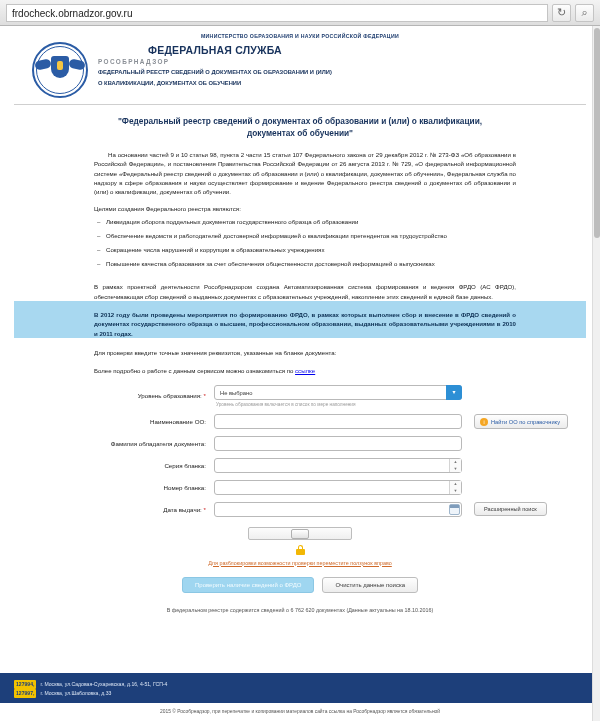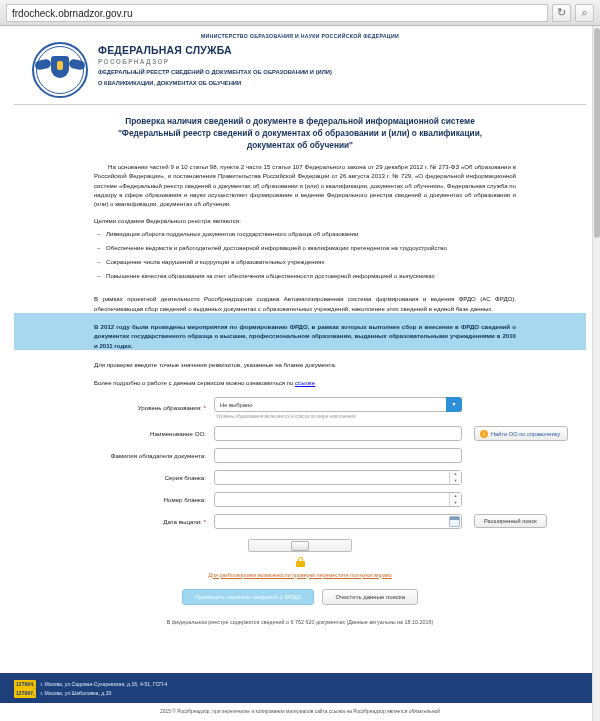--- a/index.html
+++ b/index.html
@@ -109,21 +109,21 @@
     position: absolute; top: 18px;
     width: 16px; height: 9px;
     background: #2b5ca5;
     border-radius: 8px;
   }
   .emblem .wing-l { left: 3px; transform: rotate(-12deg); }
   .emblem .wing-r { right: 3px; transform: rotate(12deg); }
   .titles { padding-top: 2px; }
   .t1 {
     font-size: 10.5px; font-weight: bold; color: #17325c;
-    line-height: 12px; letter-spacing: .2px;
+    line-height: 12px; letter-spacing: .2px; text-align: center;
   }
   .t2 {
     font-size: 6.4px; color: #8a8f96; font-weight: bold;
     letter-spacing: 1.4px; margin-top: 2px;
   }
   .t3 {
     font-size: 5.8px; color: #17325c; font-weight: bold;
     line-height: 8px; margin-top: 3px;
   }
   
@@ -406,21 +406,20 @@
         </div>
         <div class="titles">
           <div class="t1">ФЕДЕРАЛЬНАЯ СЛУЖБА</div>
           <div class="t2">РОСОБРНАДЗОР</div>
           <div class="t3">ФЕДЕРАЛЬНЫЙ РЕЕСТР СВЕДЕНИЙ О ДОКУМЕНТАХ ОБ ОБРАЗОВАНИИ И (ИЛИ)</div>
           <div class="t3">О КВАЛИФИКАЦИИ, ДОКУМЕНТАХ ОБ ОБУЧЕНИИ</div>
         </div>
       </div>
 
       <div class="heading">
-        <div>Проверка наличия сведений о документе в федеральной информационной системе</div>
         <div>"Федеральный реестр сведений о документах об образовании и (или) о квалификации,</div>
         <div>документах об обучении"</div>
       </div>
 
       <div class="para first">На основании частей 9 и 10 статьи 98, пункта 2 части 15 статьи 107 Федерального закона от 29 декабря 2012 г. № 273-ФЗ «Об образовании в Российской Федерации», и постановления Правительства Российской Федерации от 26 августа 2013 г. № 729, «О федеральной информационной системе «Федеральный реестр сведений о документах об образовании и (или) о квалификации, документах об обучении», Федеральная служба по надзору в сфере образования и науки осуществляет формирование и ведение Федерального реестра сведений о документах об образовании и (или) о квалификации, документах об обучении.</div>
 
       <div class="goals-title">Целями создания Федерального реестра являются:</div>
       <ul class="goals">
         <li>Ликвидация оборота поддельных документов государственного образца об образовании</li>
         <li>Обеспечение ведомств и работодателей достоверной информацией о квалификации претендентов на трудоустройство</li>

